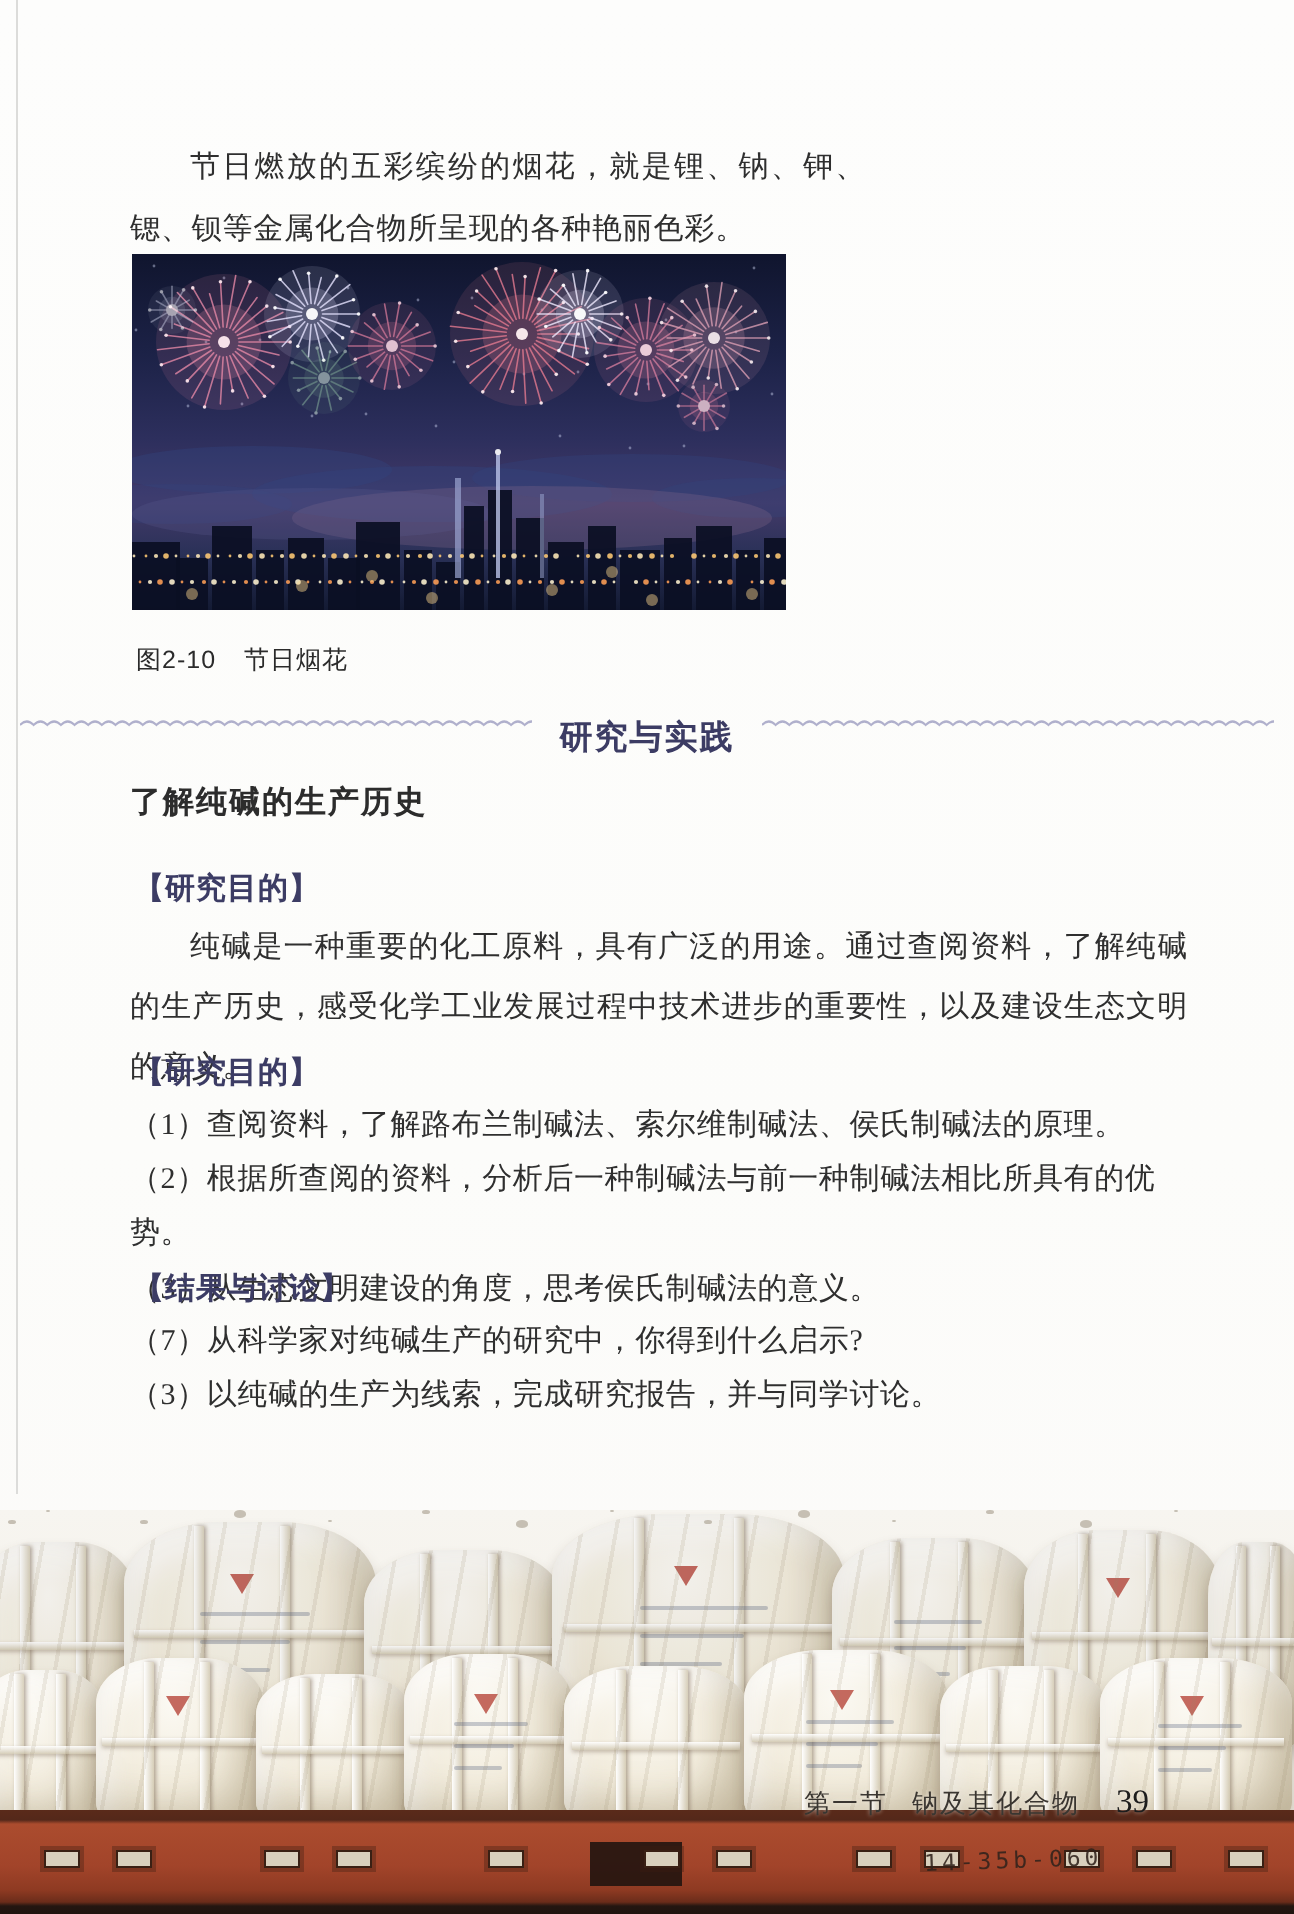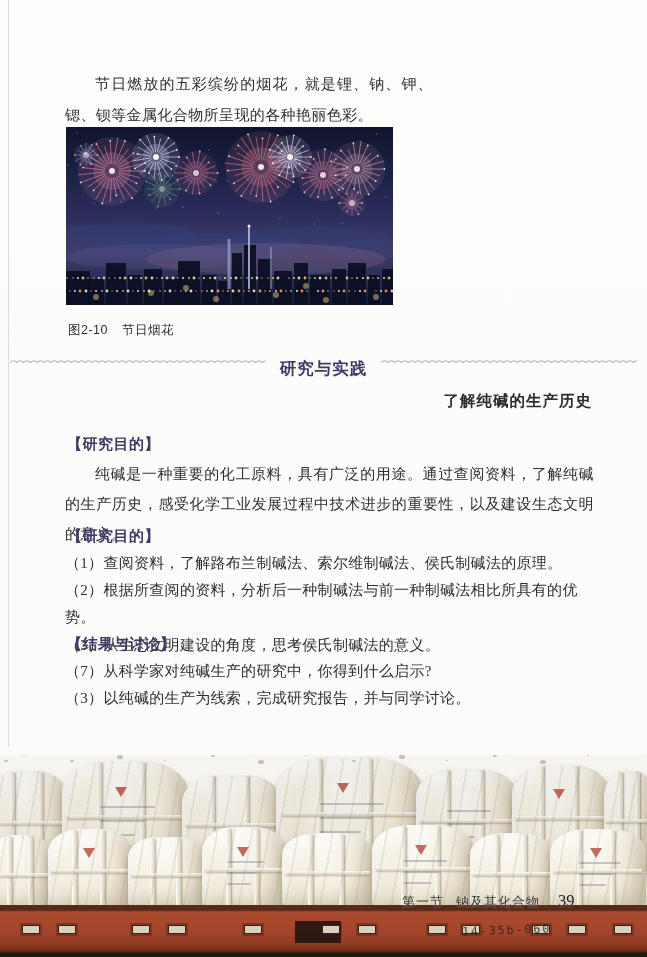--- a/index.html
+++ b/index.html
@@ -31,21 +31,21 @@
     position:absolute;left:10px;top:358px;width:627px;height:26px;
     display:flex;align-items:flex-start;
   }
   .divider svg{flex:1;height:9px;}
   .divider .hdr{
     font-family:"Liberation Sans","DejaVu Sans",sans-serif;
     font-size:16.5px;font-weight:700;color:#3c3c64;letter-spacing:1px;
     padding:0 14px;white-space:nowrap;
   }
   .subtitle{
-    position:absolute;left:65px;top:391px;width:527px;text-align:right;
+    position:absolute;left:65px;top:391px;width:527px;text-align:left;
     font-family:Liberation Mono, monospace;
     font-size:15.5px;font-weight:700;color:#2c2c2c;letter-spacing:1px;
   }
   
   .blk-label{
     position:absolute;left:67px;font-family:"Liberation Sans","DejaVu Sans",sans-serif;
     font-size:15px;font-weight:700;color:#3c3c64;letter-spacing:.5px;
   }
   .blk-body{
     position:absolute;left:65px;width:529px;font-size:15px;line-height:30px;

